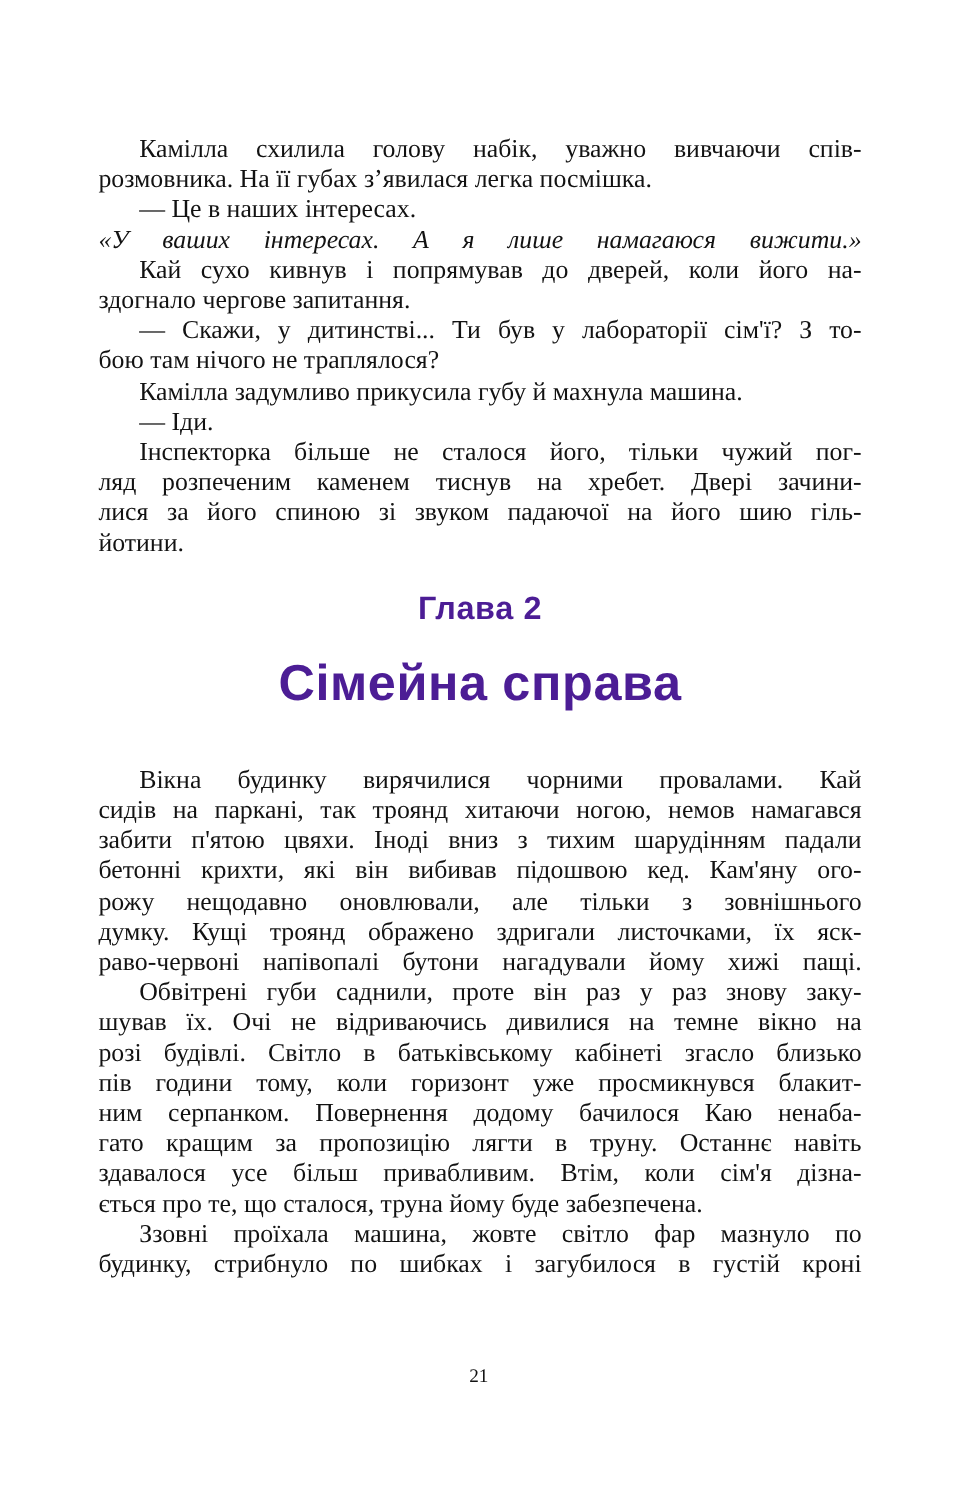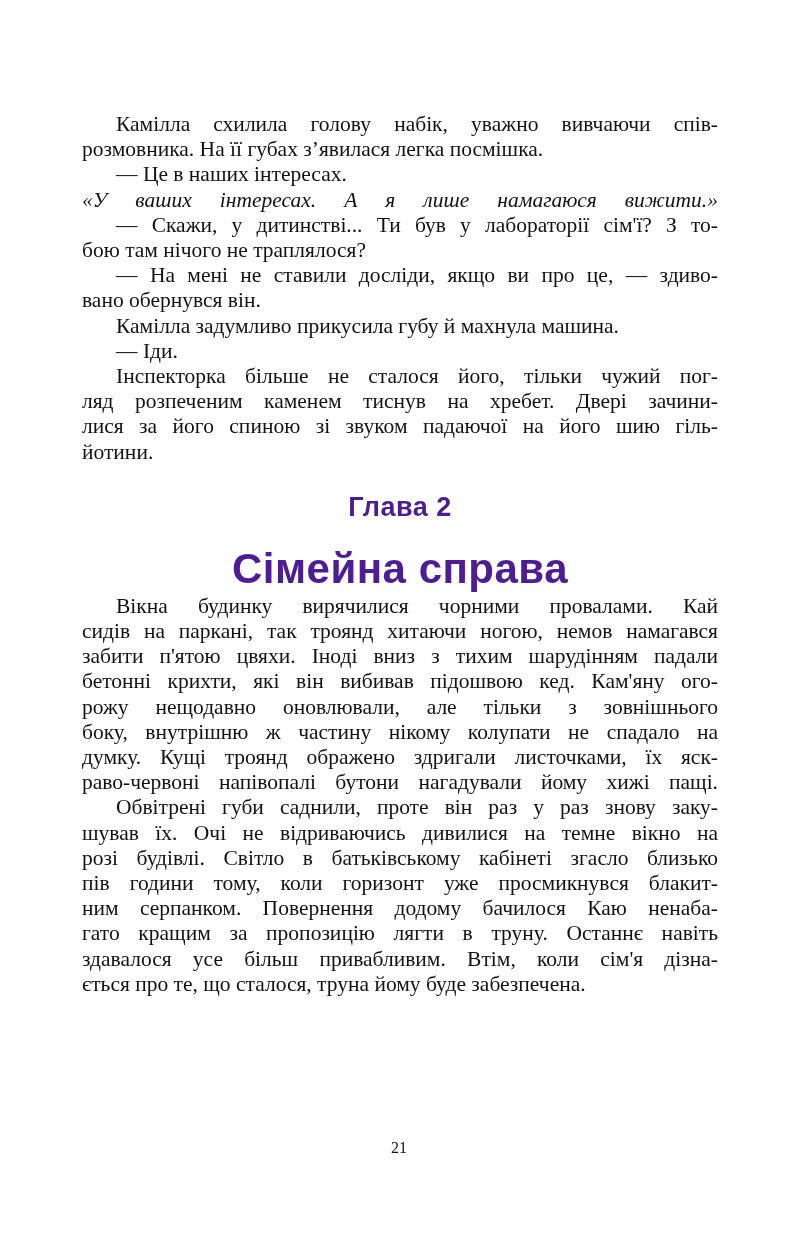--- a/index.html
+++ b/index.html
@@ -52,20 +52,21 @@
     line-height: 32px;
   }
   .chapter-title {
     margin-top: 21px;
     font-size: 42px;
     font-weight: 700;
     letter-spacing: 0.5px;
     line-height: 50px;
   }
   .after-block {
+    margin-top: 44px;
   }
   .page-number {
     position: absolute;
     left: 0;
     right: 0;
     top: 1136px;
     text-align: center;
     font-size: 16px;
     line-height: 24px;
     color: #121212;
@@ -82,26 +83,26 @@
           <div class="line">Камілла схилила голову набік, уважно вивчаючи спів-</div>
           <div class="line last">розмовника. На її губах з’явилася легка посмішка.</div>
         </div>
         <div class="para indent">
           <div class="line last">— Це в наших інтересах.</div>
         </div>
         <div class="para italic">
           <div class="line">«У ваших інтересах. А я лише намагаюся вижити.»</div>
         </div>
         <div class="para indent">
+          <div class="line">Кай сухо кивнув і попрямував до дверей, коли його на-</div>
+          <div class="line last">здогнало чергове запитання.</div>
+        </div>
+        <div class="para indent">
           <div class="line">— Скажи, у дитинстві... Ти був у лабораторії сім'ї? З то-</div>
           <div class="line last">бою там нічого не траплялося?</div>
-        </div>
-        <div class="para indent">
-          <div class="line">— На мені не ставили досліди, якщо ви про це, — здиво-</div>
-          <div class="line last">вано обернувся він.</div>
         </div>
         <div class="para indent">
           <div class="line last">Камілла задумливо прикусила губу й махнула машина.</div>
         </div>
         <div class="para indent">
           <div class="line last">— Іди.</div>
         </div>
         <div class="para indent">
           <div class="line">Інспекторка більше не сталося його, тільки чужий пог-</div>
           <div class="line">ляд розпеченим каменем тиснув на хребет. Двері зачини-</div>
@@ -115,32 +116,35 @@
       <div class="chapter-title">Сімейна справа</div>
     </div>
 
     <div class="after-block">
         <div class="para indent">
           <div class="line">Вікна будинку вирячилися чорними провалами. Кай</div>
           <div class="line">сидів на паркані, так троянд хитаючи ногою, немов намагався</div>
           <div class="line">забити п'ятою цвяхи. Іноді вниз з тихим шарудінням падали</div>
           <div class="line">бетонні крихти, які він вибивав підошвою кед. Кам'яну ого-</div>
           <div class="line">рожу нещодавно оновлювали, але тільки з зовнішнього</div>
-          <div class="line">боку, внутрішню ж частину нікому колупати не спадало на</div>
           <div class="line">думку. Кущі троянд ображено здригали листочками, їх яск-</div>
           <div class="line">раво-червоні напівопалі бутони нагадували йому хижі пащі.</div>
         </div>
         <div class="para indent">
           <div class="line">Обвітрені губи саднили, проте він раз у раз знову заку-</div>
           <div class="line">шував їх. Очі не відриваючись дивилися на темне вікно на</div>
           <div class="line">розі будівлі. Світло в батьківському кабінеті згасло близько</div>
           <div class="line">пів години тому, коли горизонт уже просмикнувся блакит-</div>
           <div class="line">ним серпанком. Повернення додому бачилося Каю ненаба-</div>
           <div class="line">гато кращим за пропозицію лягти в труну. Останнє навіть</div>
           <div class="line">здавалося усе більш привабливим. Втім, коли сім'я дізна-</div>
           <div class="line last">ється про те, що сталося, труна йому буде забезпечена.</div>
         </div>
+        <div class="para indent">
+          <div class="line">Ззовні проїхала машина, жовте світло фар мазнуло по</div>
+          <div class="line">будинку, стрибнуло по шибках і загубилося в густій кроні</div>
+        </div>
       </div>
 
   </div>
 
   <div class="page-number">21</div>
 </div>
 
 </body></html>

